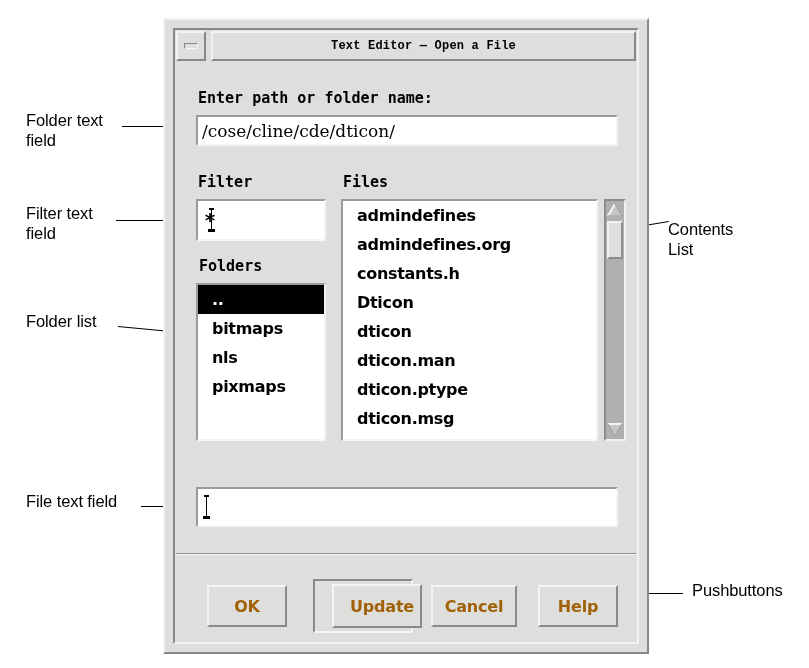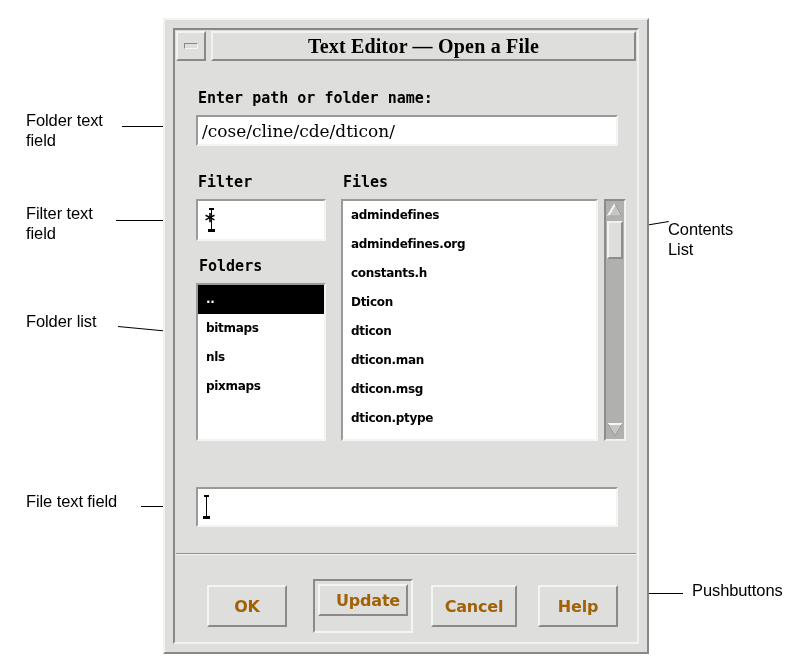--- a/index.html
+++ b/index.html
@@ -100,23 +100,23 @@
     background: #dededc;
     border-top: 2px solid #f2f2f0;
     border-left: 2px solid #f2f2f0;
     border-right: 2px solid #888886;
     border-bottom: 2px solid #888886;
     display: flex;
     align-items: center;
     justify-content: center;
   }
   #window-title {
-    font-family: Liberation Serif, serif;
+    font-family: Liberation Mono, monospace;
     font-weight: bold;
-    font-size: 20px;
+    font-size: 12px;
     color: #000000;
     letter-spacing: 0.2px;
   }
 
   
   #client-area {
     position: absolute;
     left: 11px;
     top: 47px;
     right: 11px;
@@ -187,23 +187,23 @@
     background: #ffffff;
     border-top: 2px solid #9a9a98;
     border-left: 2px solid #9a9a98;
     border-right: 2px solid #f4f4f2;
     border-bottom: 2px solid #f4f4f2;
     overflow: hidden;
   }
   .list-item {
     font-family: "DejaVu Sans", sans-serif;
     font-weight: bold;
-    font-size: 12px;
-    color: #000000;
-    padding: 0 8px;
+    font-size: 16px;
+    color: #000000;
+    padding: 0 14px;
     height: 29px;
     line-height: 29px;
     white-space: nowrap;
     letter-spacing: -0.3px;
   }
   .list-item.selected {
     background: #000000;
     color: #ffffff;
   }
 
@@ -338,22 +338,22 @@
     </div>
 
     <div class="cde-label" style="position:absolute; left:167px; top:106px;">Files</div>
     <div class="listbox" style="position:absolute; left:165px; top:132px; width:257px; height:242px;">
       <div class="list-item">admindefines</div>
       <div class="list-item">admindefines.org</div>
       <div class="list-item">constants.h</div>
       <div class="list-item">Dticon</div>
       <div class="list-item">dticon</div>
       <div class="list-item">dticon.man</div>
+      <div class="list-item">dticon.ptype</div>
       <div class="list-item">dticon.msg</div>
-      <div class="list-item">dticon.ptype</div>
     </div>
 
     <div class="scrollbar" style="left:428px; top:132px; width:22px; height:242px;">
       <div class="sb-arrow up">
         <svg width="16" height="16" viewBox="0 0 16 16">
           <polygon points="8,2 15,14 1,14" fill="#c6c6c4" stroke="#f2f2f0" stroke-width="1"></polygon>
           <polyline points="1,14 8,2" fill="none" stroke="#f6f6f4" stroke-width="2"></polyline>
           <polyline points="8,2 15,14 1,14" fill="none" stroke="#8c8c8a" stroke-width="1"></polyline>
         </svg>
       </div>
@@ -374,20 +374,20 @@
           <span class="stem"></span>
           <span class="bar-bot"></span>
       </span>
     </div>
 
     <div id="separator" style="top:486px;"></div>
 
     <div class="pushbtn" style="left:31px; top:518px; width:80px; height:42px;">OK</div>
 
     <div class="default-ring" style="left:137px; top:512px; width:100px; height:54px;"></div>
-    <div class="pushbtn" style="left:142px; top:517px; width:90px; height:32px;padding-left:10px;">Update</div>
+    <div class="pushbtn" style="left:156px; top:517px; width:90px; height:44px;padding-left:10px;">Update</div>
 
     <div class="pushbtn" style="left:255px; top:518px; width:86px; height:42px;">Cancel</div>
 
     <div class="pushbtn" style="left:362px; top:518px; width:80px; height:42px;">Help</div>
 
   </div>
 </div>
 
 </body></html>

